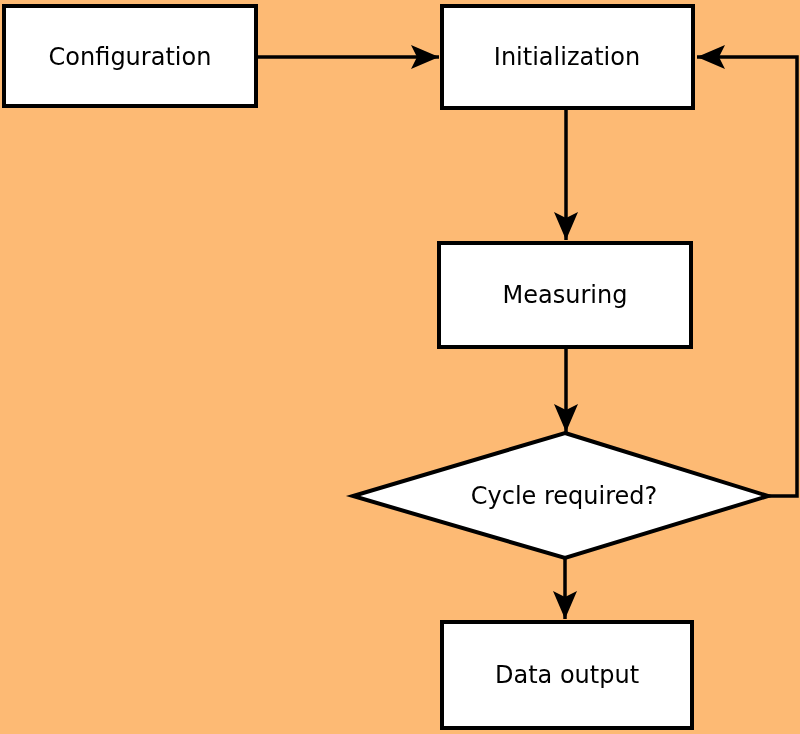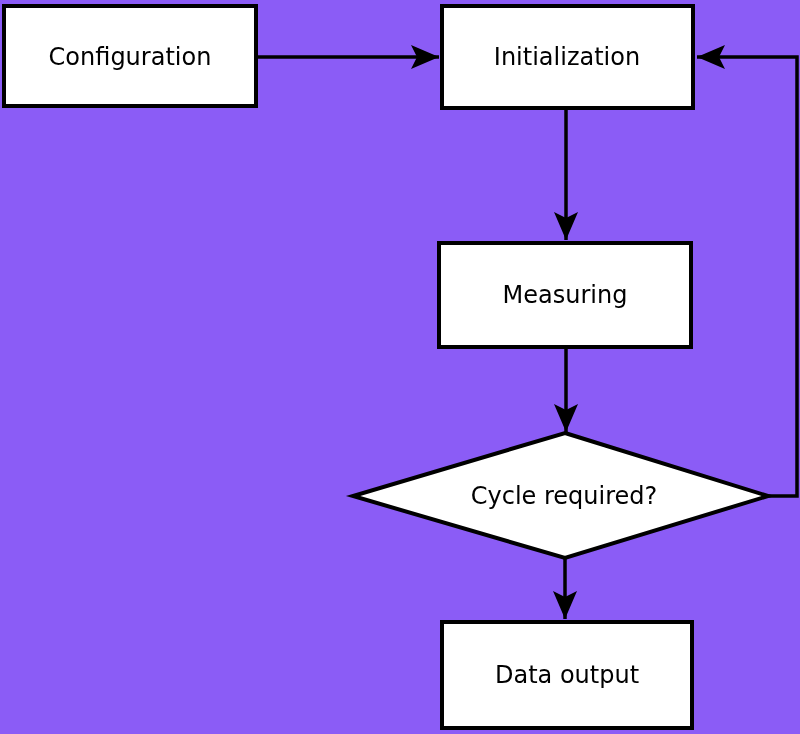--- a/index.html
+++ b/index.html
@@ -7,21 +7,21 @@
     padding: 0;
     background: #ffffff;
     width: 800px;
     height: 734px;
     overflow: hidden;
   }
   .canvas {
     position: relative;
     width: 800px;
     height: 734px;
-    background: #8b5cf6;
+    background: #fdba74;
   }
   svg { display: block; }
   .shape {
     fill: #ffffff;
     stroke: #000000;
     stroke-width: 4;
   }
   .edge {
     fill: none;
     stroke: #000000;

